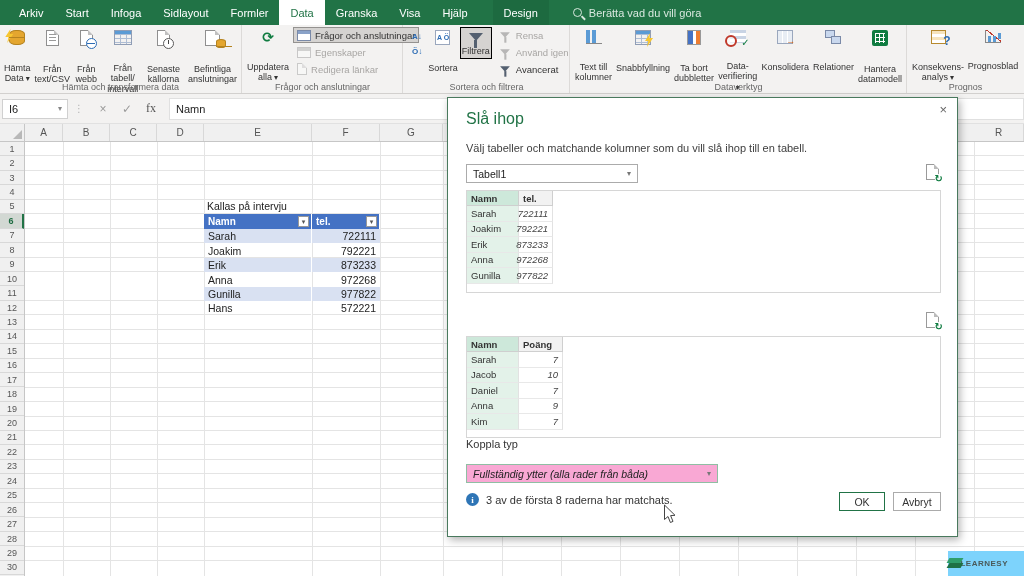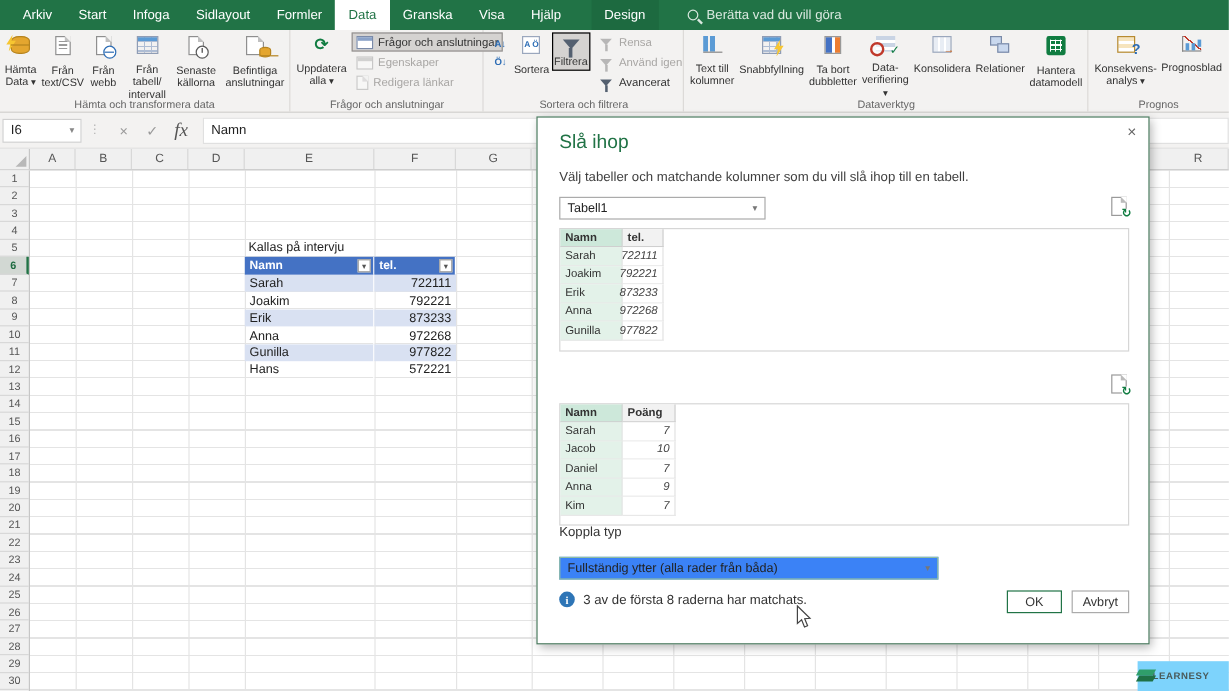--- a/index.html
+++ b/index.html
@@ -20,21 +20,21 @@
 
   
   .ribbon { position:absolute; left:0; top:25px; width:1024px; height:69px;
     background:#f3f2f1; border-bottom:1px solid #d2d0ce; z-index:5; }
   .rgroup { position:absolute; top:0; height:68px; border-right:1px solid #dcdad8; }
   .rgroup-label { position:absolute; bottom:1px; left:0; right:0; text-align:center;
     font-size:9px; color:#666; white-space:nowrap; }
   .rbtns { position:absolute; top:2px; left:2px; right:2px; display:flex; align-items:flex-start; }
   .rbtn { display:flex; flex-direction:column; align-items:center; text-align:center;
     font-size:9px; color:#333; line-height:1.15; padding:2px 1px; border:1px solid transparent; }
-  .rbtn .lbl { margin-top:8px; }
+  .rbtn .lbl { margin-top:18px; }
   .rbtn.pressed { background:#d5d3d1; border:1px solid #000000; }
   .smallcol { display:flex; flex-direction:column; gap:1px; margin-left:2px; }
   .sbtn { display:flex; align-items:center; gap:4px; font-size:9.5px; color:#333;
     padding:1px 3px; height:16px; border:1px solid transparent; white-space:nowrap; }
   .sbtn.pressed { background:#d5d3d1; border:1px solid #949290; }
   .sbtn.disabled, .rbtn.disabled { color:#a8a6a4; }
   .sbtn.disabled .ic, .rbtn.disabled .ic { opacity:.4; filter:grayscale(1); }
   .drop::after { content:" ▾"; font-size:8px; }
 
   
@@ -100,21 +100,21 @@
     box-shadow:5px 0 0 #5b9bd5, 10px -3px 0 #5b9bd5; }
 
   
   .fbar { position:absolute; left:0; top:94px; width:1024px; height:30px; background:#f3f2f1;
     display:flex; align-items:center; z-index:4; border-bottom:1px solid #e1e1e1; }
   .namebox { width:66px; height:20px; background:#fff; border:1px solid #d0d0d0; margin-left:2px;
     display:flex; align-items:center; font-size:11px; color:#222; padding-left:6px; position:relative; }
   .namebox::after { content:"▾"; position:absolute; right:5px; font-size:8px; color:#888; }
   .fdots { color:#b5b5b5; font-size:10px; margin:0 6px; letter-spacing:1px; }
   .fbtn { color:#9a9a9a; font-size:12px; width:24px; text-align:center; }
-  .fbtn.fx { font-style:italic; font-family:"Liberation Serif",serif; color:#555; font-size:16px; }
+  .fbtn.fx { font-family:"Liberation Serif",serif; color:#555; font-size:12px; }
   .fvalue { flex:1; height:22px; background:#fff; border:1px solid #e0e0e0; margin-left:6px;
     font-size:11px; color:#222; display:flex; align-items:center; padding-left:6px; }
 
   
   .colhdr-row { position:absolute; left:0; top:124px; width:1024px; height:18px; background:#f0f0f0;
     border-bottom:1px solid #c6c6c6; display:flex; z-index:1; }
   .corner { width:25px; height:100%; border-right:1px solid #c6c6c6; background:#f0f0f0; position:relative; }
   .corner::after { content:""; position:absolute; right:2px; bottom:2px; border-style:solid;
     border-width:0 0 9px 9px; border-color:transparent transparent #b8b8b8 transparent; }
   .colhdrs { display:flex; height:100%; }
@@ -156,21 +156,21 @@
   .dialog { position:absolute; left:447px; top:97px; width:511px; height:440px; background:#fff;
     border:1px solid #49795d; box-shadow:2px 3px 8px rgba(0,0,0,.3); z-index:50; font-size:11px; color:#333; }
   .dlg-close { position:absolute; right:10px; top:4px; font-size:13px; color:#666; }
   .dlg-title { position:absolute; left:18px; top:12px; font-size:16px; color:#217346; }
   .dlg-desc { position:absolute; left:18px; top:44px; font-size:11px; color:#404040; }
   .dd { position:absolute; height:19px; background:#fff; border:1px solid #ababab; display:flex;
     align-items:center; padding-left:6px; font-size:10.5px; color:#222; }
   .dd::after { content:"▾"; position:absolute; right:6px; font-size:8px; color:#777; }
   .dd.sel1 { left:18px; top:66px; width:172px; }
   .dd.sel2 { left:18px; top:214px; width:172px; }
-  .dd.join { left:18px; top:366px; width:316px; background:#3b82f6; border-color:#8fbea3; }
+  .dd.join { left:18px; top:366px; width:252px; background:#f9a8d4; border-color:#8fbea3;font-style:italic; }
   .docref { position:absolute; width:13px; height:16px; background:#fff; border:1px solid #9a9a9a; }
   .docref::before { content:""; position:absolute; right:-1px; top:-1px; border-style:solid;
     border-width:0 5px 5px 0; border-color:transparent #fff #bbb transparent; }
   .docref::after { content:"↻"; position:absolute; right:-5px; bottom:-5px; color:#107c41;
     font-size:10px; font-weight:bold; background:#fff; border-radius:50%; line-height:10px; }
   .docref.r1 { right:18px; top:66px; } .docref.r2 { right:18px; top:214px; }
   .pq-box { position:absolute; left:18px; width:475px; border:1px solid #d6d6d6; background:#fff; }
   .pq-box.b1 { top:92px; height:103px; } .pq-box.b2 { top:238px; height:102px; }
   .pq-headrow { display:flex; }
   .pq-h { height:15px; font-size:9.5px; font-weight:bold; color:#333; display:flex; align-items:center;

